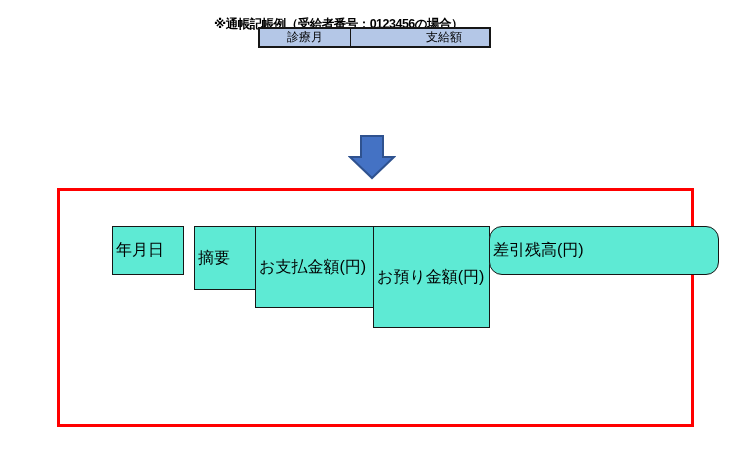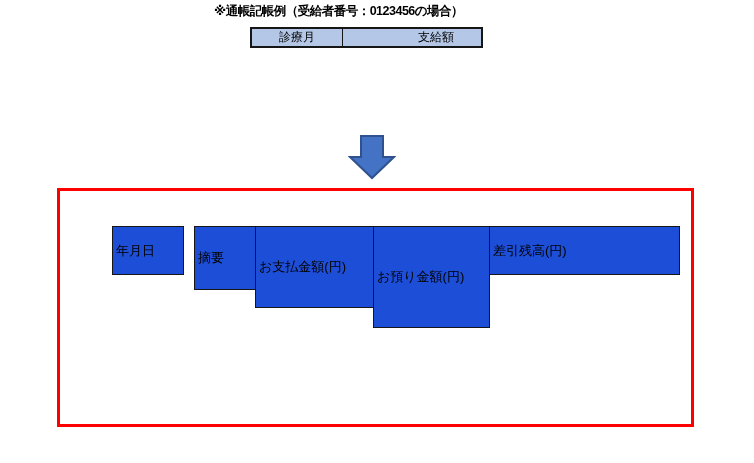--- a/index.html
+++ b/index.html
@@ -11,32 +11,32 @@
   .canvas {
     position: relative;
     width: 754px;
     height: 463px;
     background: #ffffff;
     overflow: hidden;
   }
   .title {
     position: absolute;
     left: 214px;
-    top: 3px;
+    top: 16px;
     width: 300px;
     font-size: 12.5px;
     font-weight: bold;
     color: #000;
     white-space: nowrap;
     letter-spacing: -0.5px;
   }
   
   .mini-table {
     position: absolute;
-    left: 250px;
+    left: 258px;
     top: 27px;
     width: 233px;
     height: 21px;
     display: flex;
     border: 2px solid #161616;
     background: #b4c7e7;
   }
   .mini-cell {
     flex: 1;
     display: flex;
@@ -58,34 +58,34 @@
     position: absolute;
     left: 57px;
     top: 188px;
     width: 637px;
     height: 239px;
     border: 3px solid #ff0000;
     background: transparent;
   }
   .bb-cell {
     position: absolute;
-    background: #1d4ed8;
+    background: #5eead4;
     border: 1px solid #161616;
     display: flex;
     align-items: center;
     padding-left: 3px;
-    font-size: 13px;
+    font-size: 16px;
     color: #000;
     white-space: nowrap;
   }
   .bb-c1 { left: 112px; top: 226px; width: 72px;  height: 49px; }
   .bb-c2 { left: 194px; top: 226px; width: 73px;  height: 64px; }
   .bb-c3 { left: 255px; top: 226px; width: 119px; height: 82px; }
   .bb-c4 { left: 373px; top: 226px; width: 117px; height: 102px; }
-  .bb-c5 { left: 489px; top: 226px; width: 191px; height: 49px; }
+  .bb-c5 { left: 489px; top: 226px; width: 230px; height: 49px; border-radius: 13px; }
 </style>
 </head>
 <body>
 
 <div class="canvas">
 
   <div class="title">※通帳記帳例（受給者番号：0123456の場合）</div>
 
   <div class="mini-table">
     <div class="mini-cell">診療月</div>

